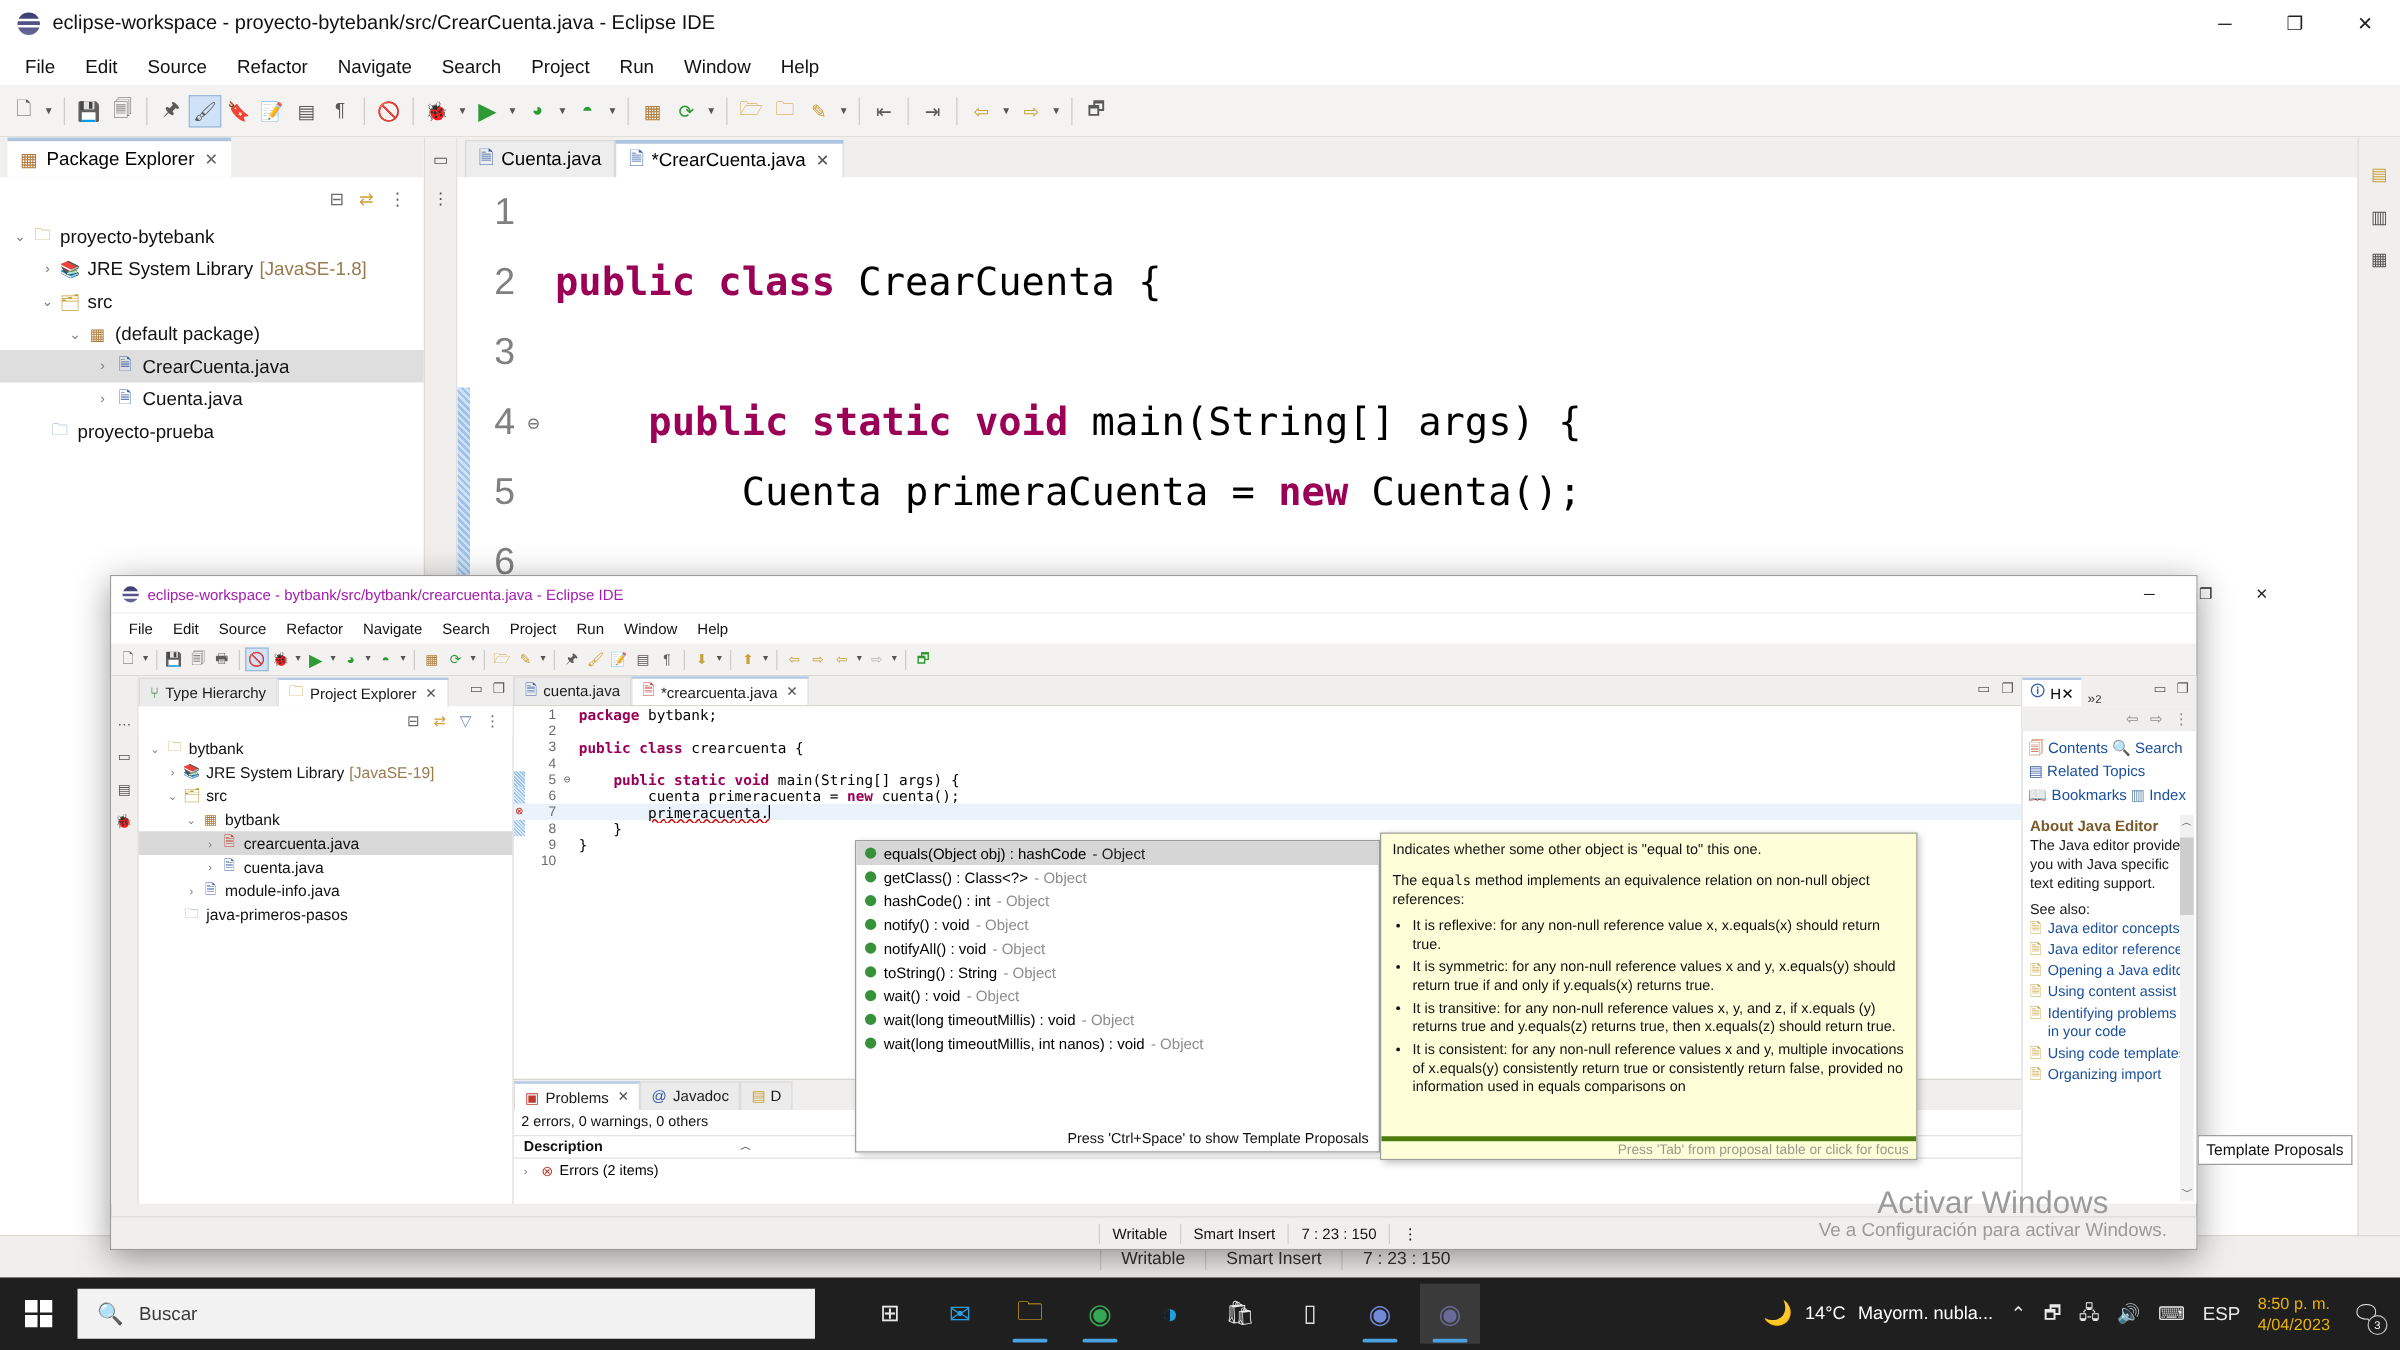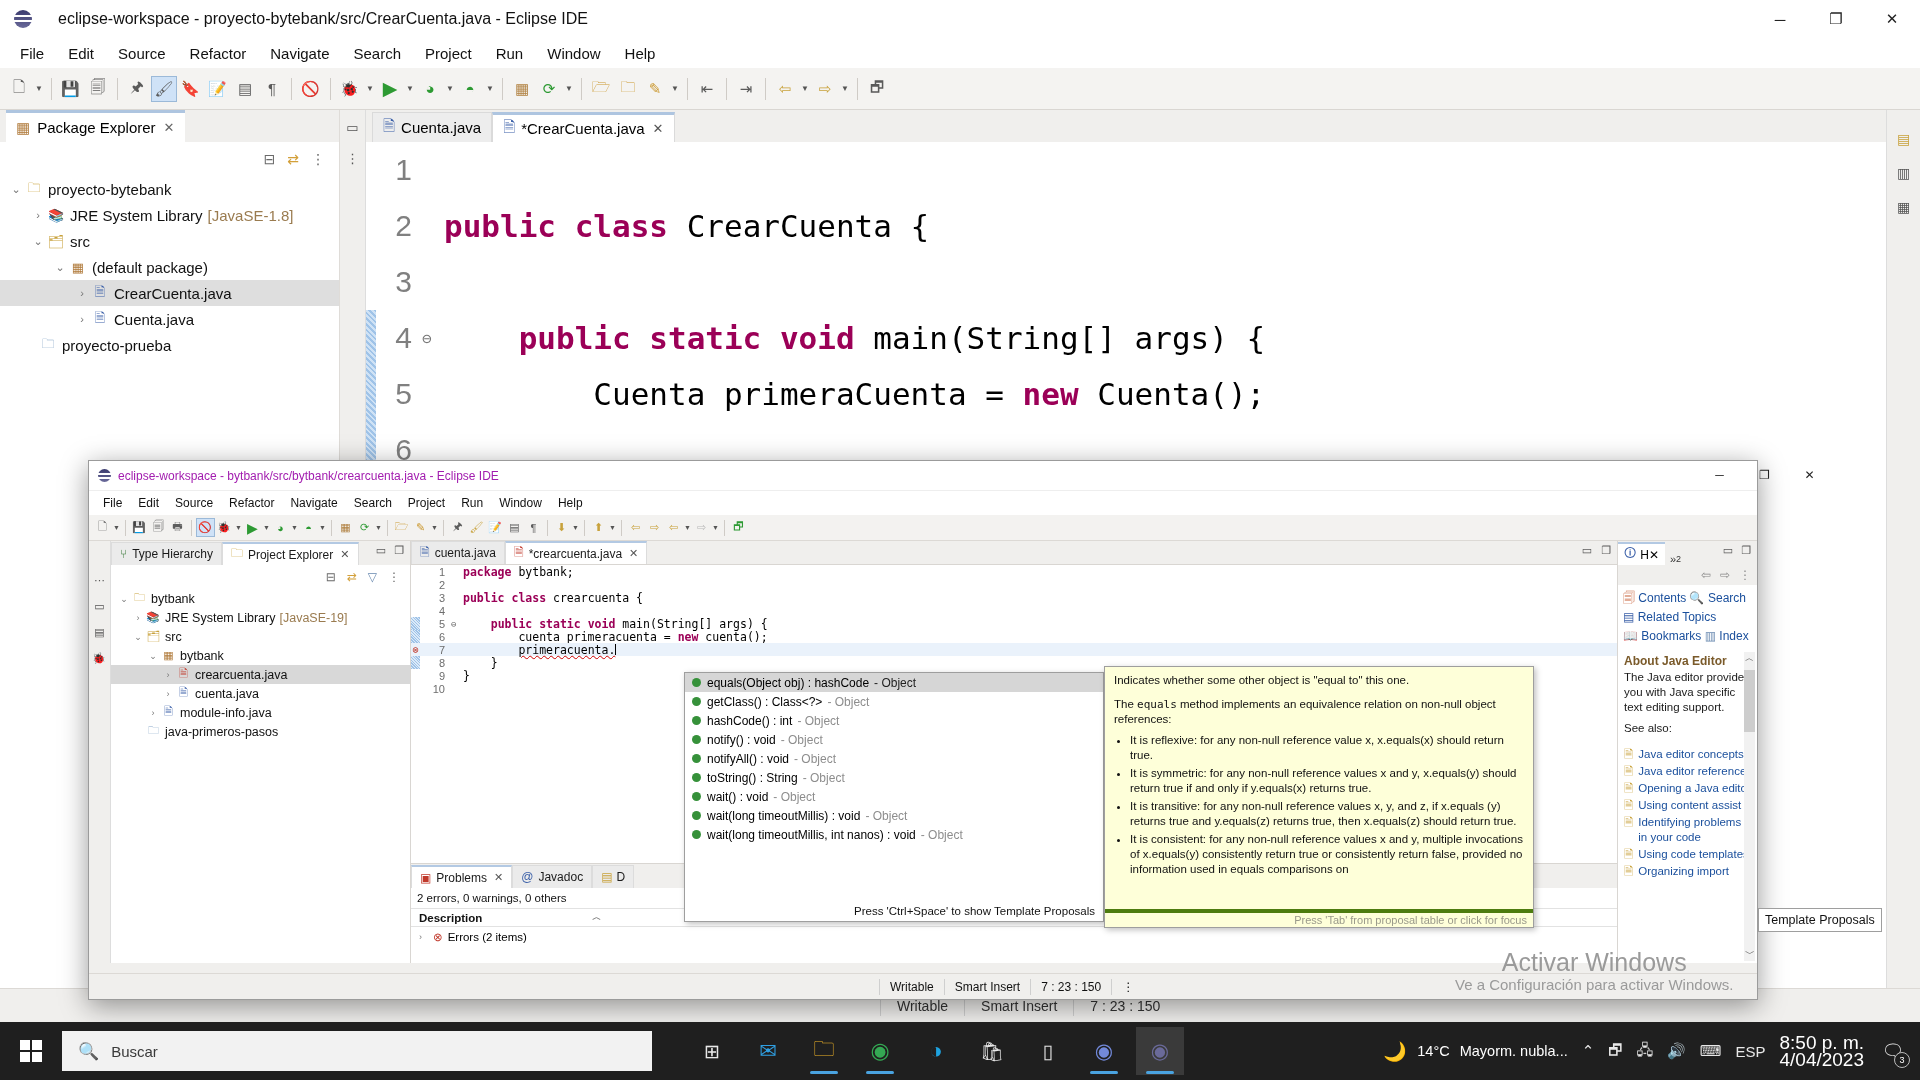--- a/index.html
+++ b/index.html
@@ -10,21 +10,21 @@
     font-family:"Liberation Sans", sans-serif;
     background:#2b2b2b;
   }
   
   #bg-window{
     position:absolute; left:0; top:0; width:1920px; height:1022px;
     background:#ffffff;
   }
   .bg-titlebar{
     position:relative; height:38px; background:#ffffff;
-    display:flex; align-items:center;gap:16px;
+    display:flex; align-items:center;
   }
   .bg-title-icon{
     width:18px;height:18px;margin:0 10px 0 14px;border-radius:50%;
     background:linear-gradient(#3b3b6e,#6a6a9a);
     position:relative;
   }
   .bg-title-icon::before{content:"";position:absolute;left:0;top:5px;width:18px;height:2px;background:#fff;}
   .bg-title-icon::after{content:"";position:absolute;left:0;top:10px;width:18px;height:2px;background:#fff;}
   .bg-title-text{font-size:16px;color:#111;}
   .win-btns{position:absolute;right:0;top:0;display:flex;height:38px;}
@@ -188,21 +188,21 @@
   }
   .tb-start{width:62px;height:58px;display:flex;align-items:center;justify-content:center;}
   .tb-search{width:590px;height:40px;background:#f2f2f2;display:flex;align-items:center;padding-left:16px;gap:12px;}
   .tb-search .mag{font-size:17px;color:#333;}
   .tb-search .ph{font-size:15px;color:#3a3a3a;}
   .tb-icons{display:flex;align-items:center;gap:8px;margin-left:36px;}
   .tb-app{width:48px;height:48px;display:flex;align-items:center;justify-content:center;position:relative;}
   .tb-app .und{position:absolute;bottom:1px;left:10px;width:28px;height:3px;background:#4aa3e0;border-radius:2px;}
   .tb-right{margin-left:auto;display:flex;align-items:center;gap:14px;padding-right:12px;color:#fff;}
   .tb-weather{display:flex;align-items:center;gap:10px;font-size:14.5px;color:#fff;}
-  .tb-clock{font-size:19px;line-height:17px;text-align:right;color:#ffffff;}
+  .tb-clock{font-size:13px;line-height:17px;text-align:right;color:#eab308;}
   .tb-sysico{font-size:15px;color:#e8e8e8;}
   .tb-badge{position:relative;width:30px;height:30px;display:flex;align-items:center;justify-content:center;}
   .tb-badge .cnt{position:absolute;right:-2px;bottom:-2px;width:16px;height:16px;border-radius:50%;border:1px solid #bbb;background:#1f1f1f;color:#fff;font-size:9px;display:flex;align-items:center;justify-content:center;}
 </style>
 </head>
 <body>
 
 <div id="bg-window">
 
   <div class="bg-titlebar">
@@ -678,21 +678,21 @@
         <span style="color:#6a8ab0;">▥</span>
         <a href="#">Index</a>
       </div>
       <div class="help-body">
         <div class="help-scroll">
           <div style="text-align:center;font-size:9px;color:#555;">︿</div>
         </div>
         <div class="help-thumb"></div>
         <div class="help-h">About Java Editor</div>
         <div class="help-p">The Java editor provides you with Java specific text editing support.</div>
-        <div class="help-p" style="margin-bottom:11px;">See also:</div>
+        <div class="help-p" style="margin-bottom:0;">See also:</div>
         <div class="help-item">
             <span style="color:#c8a23c;">🗎</span>
             <a href="#">Java editor concepts</a>
           </div>
         <div class="help-item">
             <span style="color:#c8a23c;">🗎</span>
             <a href="#">Java editor reference</a>
           </div>
         <div class="help-item">
             <span style="color:#c8a23c;">🗎</span>

